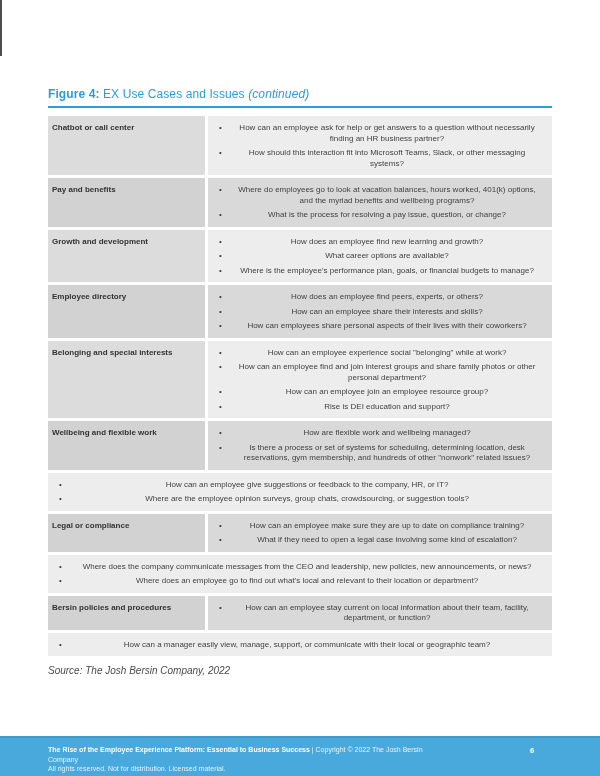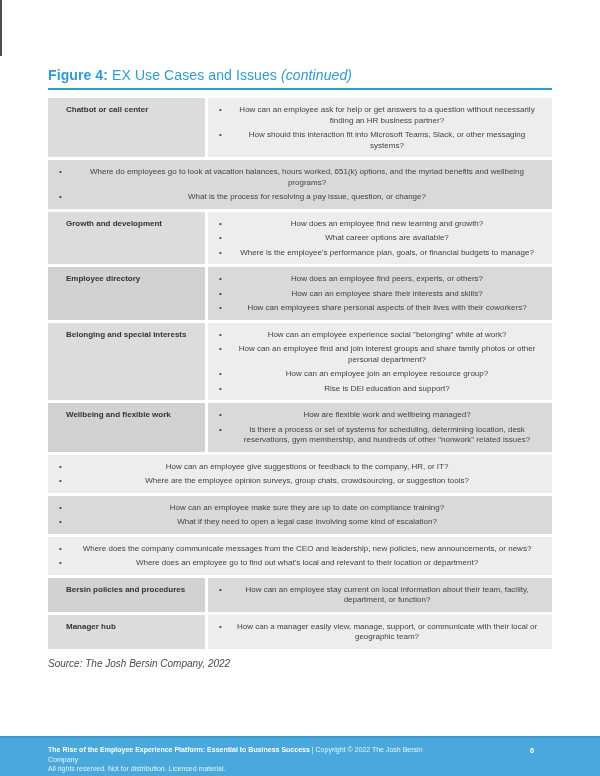--- a/index.html
+++ b/index.html
@@ -21,37 +21,37 @@
     color:var(--text-color);
   }
   .scan-artifact{
     position:absolute;left:0;top:0;width:2px;height:56px;
     background:#4d4d4d;
   }
   .content{
     position:absolute;left:48px;top:0;width:504px;
   }
   .fig-title{
-    padding-top:67px;
-    font-size:14px;
+    padding-top:87px;
+    font-size:12px;
     color:var(--accent-blue);
     letter-spacing:.1px;
   }
   .fig-title .b{font-weight:bold;}
   .fig-title .i{font-style:italic;}
   .title-rule{
     border:none;border-top:2px solid var(--accent-blue);
     margin:5px 0 8px 0;
   }
   .table{width:100%;}
   .row{display:flex;margin-bottom:3px;}
   .cell{box-sizing:border-box;}
   .cell.label{
     width:157px;margin-right:3px;flex:0 0 auto;
-    padding:7px 8px 6px 18px;
+    padding:7px 8px 6px 4px;
     font-size:8px;font-weight:bold;color:#333333;
     line-height:10.5px;
     background:var(--label-cell-odd);
   }
   .cell.qs{
     flex:1 1 auto;
     padding:7px 10px 6px 8px;
     background:var(--content-cell-odd);
   }
   .row:nth-child(even) .cell.label{background:var(--label-cell-even);}
@@ -110,24 +110,25 @@
             <span class="txt">How can an employee ask for help or get answers to a question without necessarily finding an HR business partner?</span>
           </div>
         <div class="li">
             <span class="blt">•</span>
             <span class="txt">How should this interaction fit into Microsoft Teams, Slack, or other messaging systems?</span>
           </div>
       </div>
     </div>
 
     <div class="row">
-      <div class="cell qs">
-        <div class="li">
-            <span class="blt">•</span>
-            <span class="txt">Where do employees go to look at vacation balances, hours worked, 651(k) options, and the myriad benefits and wellbeing programs?</span>
+      <div class="cell label">Pay and benefits</div>
+      <div class="cell qs">
+        <div class="li">
+            <span class="blt">•</span>
+            <span class="txt">Where do employees go to look at vacation balances, hours worked, 401(k) options, and the myriad benefits and wellbeing programs?</span>
           </div>
         <div class="li">
             <span class="blt">•</span>
             <span class="txt">What is the process for resolving a pay issue, question, or change?</span>
           </div>
       </div>
     </div>
 
     <div class="row">
       <div class="cell label">Growth and development</div>
@@ -208,20 +209,21 @@
             <span class="txt">How can an employee give suggestions or feedback to the company, HR, or IT?</span>
           </div>
         <div class="li">
             <span class="blt">•</span>
             <span class="txt">Where are the employee opinion surveys, group chats, crowdsourcing, or suggestion tools?</span>
           </div>
       </div>
     </div>
 
     <div class="row">
+      <div class="cell label">Legal or compliance</div>
       <div class="cell qs">
         <div class="li">
             <span class="blt">•</span>
             <span class="txt">How can an employee make sure they are up to date on compliance training?</span>
           </div>
         <div class="li">
             <span class="blt">•</span>
             <span class="txt">What if they need to open a legal case involving some kind of escalation?</span>
           </div>
       </div>
@@ -244,21 +246,20 @@
       <div class="cell label">Bersin policies and procedures</div>
       <div class="cell qs">
         <div class="li">
             <span class="blt">•</span>
             <span class="txt">How can an employee stay current on local information about their team, facility, department, or function?</span>
           </div>
       </div>
     </div>
 
     <div class="row">
-      <div class="cell label">Manager hub</div>
       <div class="cell qs">
         <div class="li">
             <span class="blt">•</span>
             <span class="txt">How can a manager easily view, manage, support, or communicate with their local or geographic team?</span>
           </div>
       </div>
     </div>
 
   </div>
 

